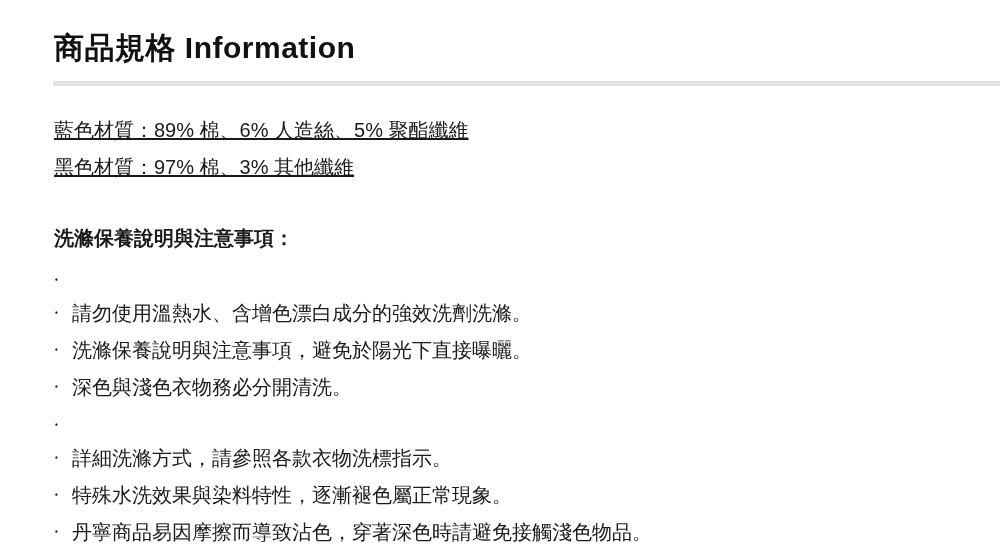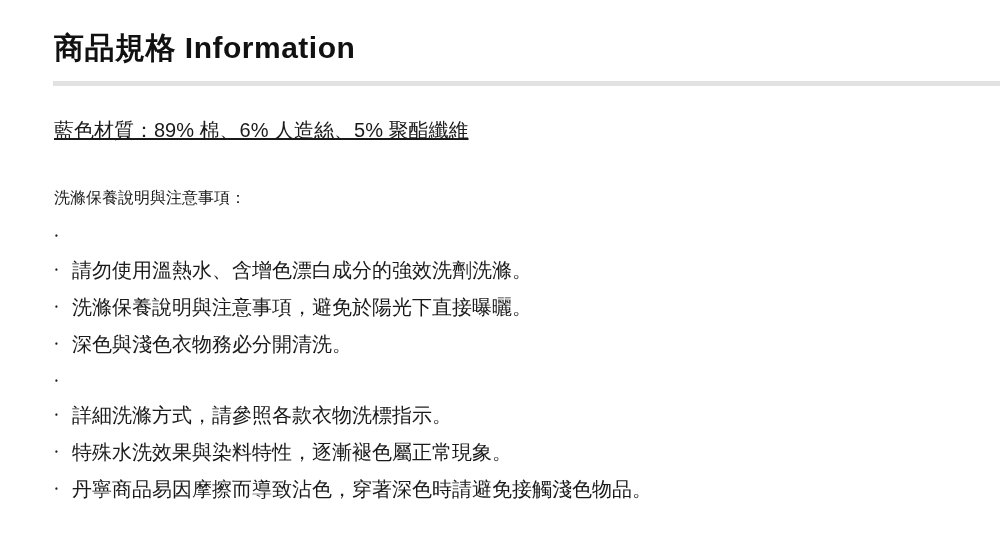--- a/index.html
+++ b/index.html
@@ -42,24 +42,25 @@
     text-decoration: underline;
   }
   .material-line {
     font-size: 20px;
     line-height: 1.85;
     color: #1a1a1a;
     white-space: pre;
   }
   .care-heading {
     margin-top: 36px;
-    font-size: 16px;
+    font-size: 20px;
     line-height: 1.6;
     color: #1a1a1a;
     white-space: pre;
+    font-weight: bold;
   }
   .care-list {
     margin: 8px 0 0 0;
     padding: 0;
     list-style: none;
   }
   .care-item {
     font-size: 20px;
     line-height: 1.86;
     color: #1a1a1a;
@@ -84,20 +85,21 @@
 <body>
 
 <div class="page">
 
   <h1 class="section-title">商品規格 Information</h1>
 
   <div class="divider"></div>
 
   <div class="materials">
     <div class="material-line">藍色材質：89% 棉、6% 人造絲、5% 聚酯纖維</div>
+    <div class="material-line">黑色材質：97% 棉、3% 其他纖維</div>
   </div>
 
   <div class="care-heading">洗滌保養說明與注意事項：</div>
 
   <ul class="care-list">
     <li class="care-item">
       <span class="bullet">‧</span>
     </li>
     <li class="care-item">
       <span class="bullet">‧</span>

